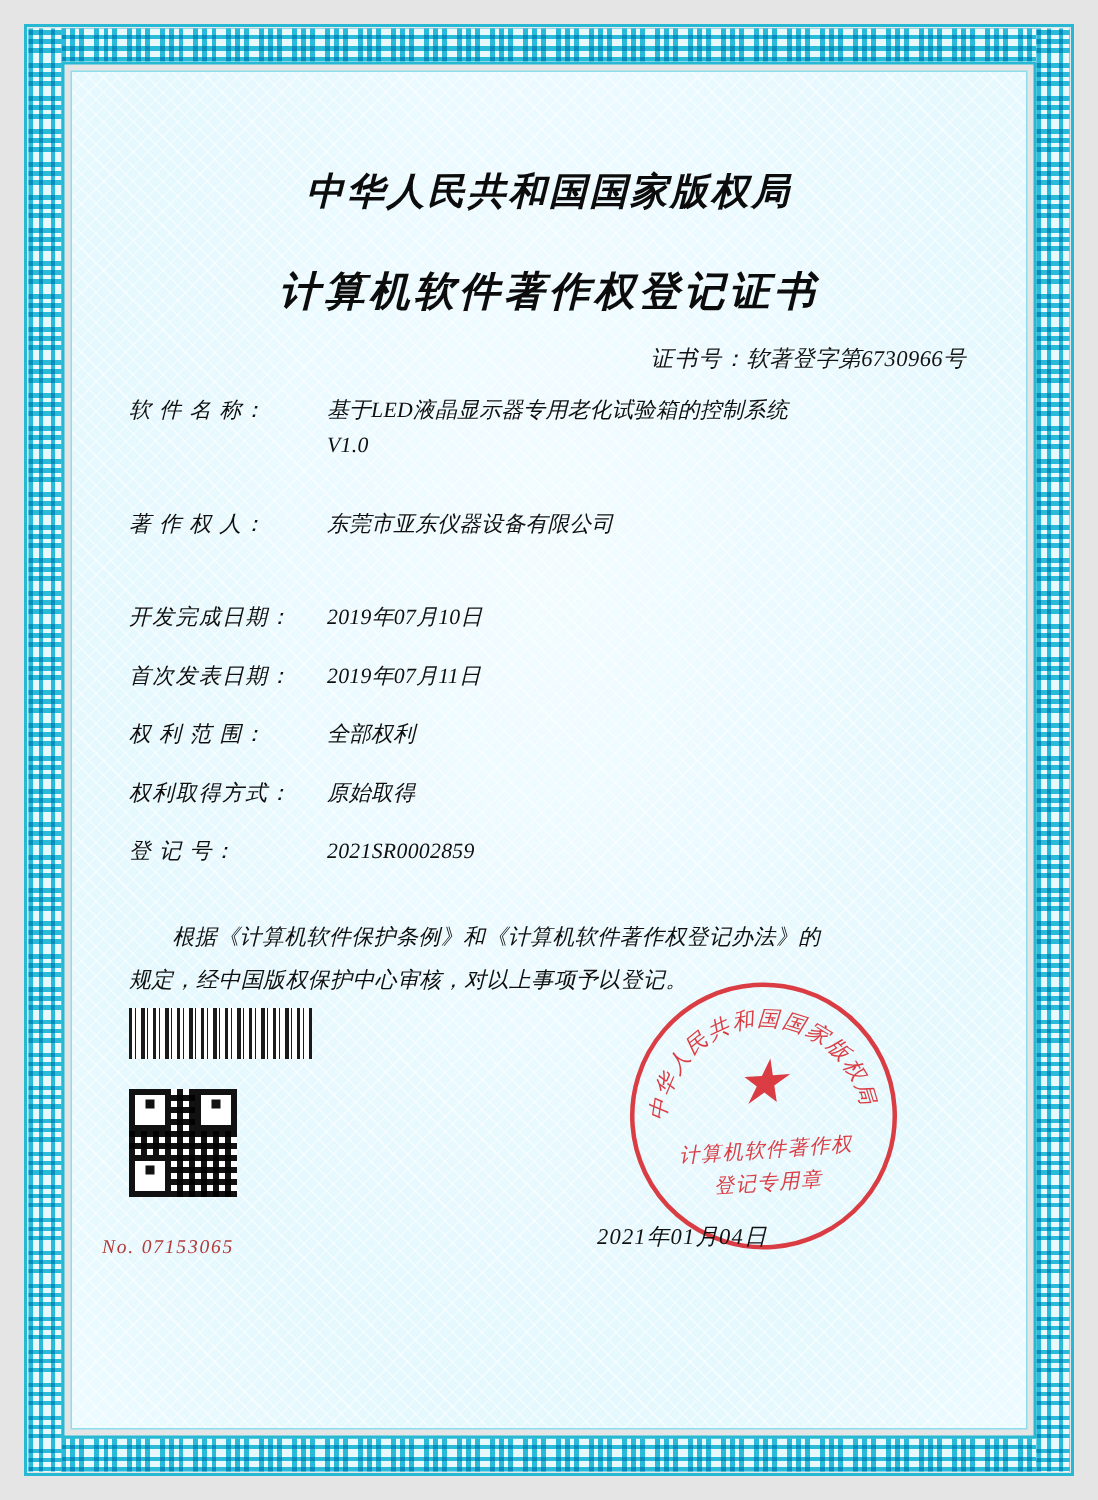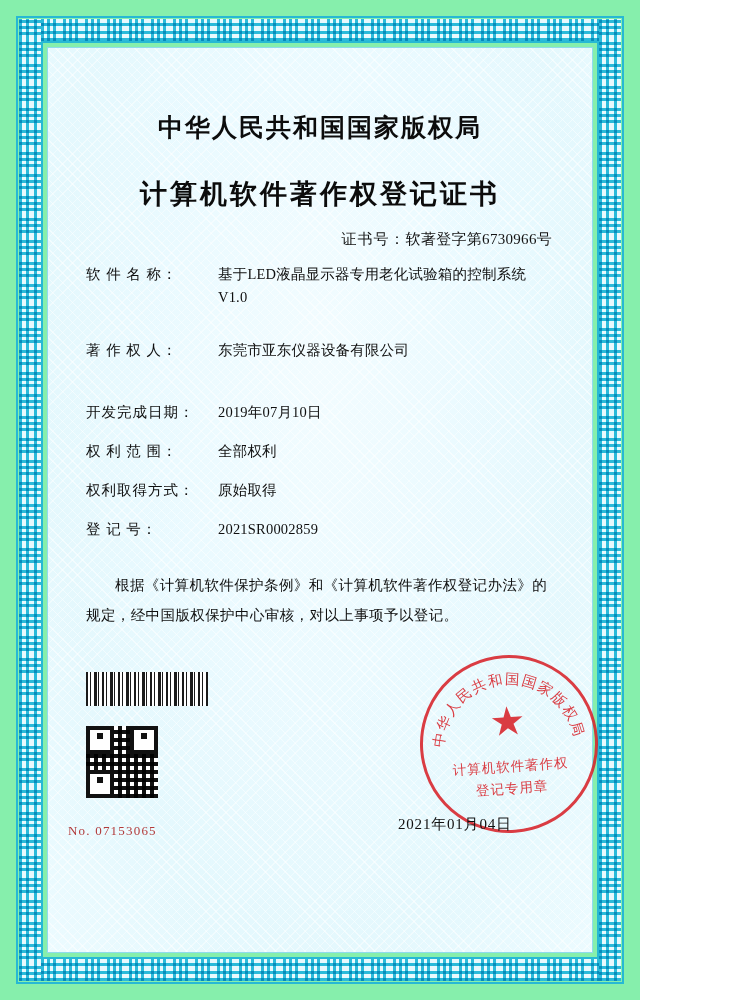--- a/index.html
+++ b/index.html
@@ -9,24 +9,25 @@
   }
   body {
     width: 732px;
     height: 1000px;
     font-family: "Liberation Serif", serif;
     overflow: hidden;
   }
 
   .certificate {
     position: relative;
-    width: 640px;
+    width: 732px;
     height: 1000px;
-    background: #86efac;
+    background: #e5e5e5;
     box-sizing: border-box;
+    font-style: italic;
   }
 
   
   .border-outer {
     position: absolute;
     left: 16px;
     top: 16px;
     right: 16px;
     bottom: 16px;
     border: 2px solid #27b8d4;
@@ -356,20 +357,24 @@
         <div class="field-value">东莞市亚东仪器设备有限公司</div>
       </div>
 
       <div class="gap-a"></div>
 
       <div class="field-row">
         <div class="field-label">开发完成日期：</div>
         <div class="field-value">2019年07月10日</div>
       </div>
 
+      <div class="field-row">
+        <div class="field-label">首次发表日期：</div>
+        <div class="field-value">2019年07月11日</div>
+      </div>
 
       <div class="field-row">
         <div class="field-label">权 利 范 围：</div>
         <div class="field-value">全部权利</div>
       </div>
 
       <div class="field-row">
         <div class="field-label">权利取得方式：</div>
         <div class="field-value">原始取得</div>
       </div>

